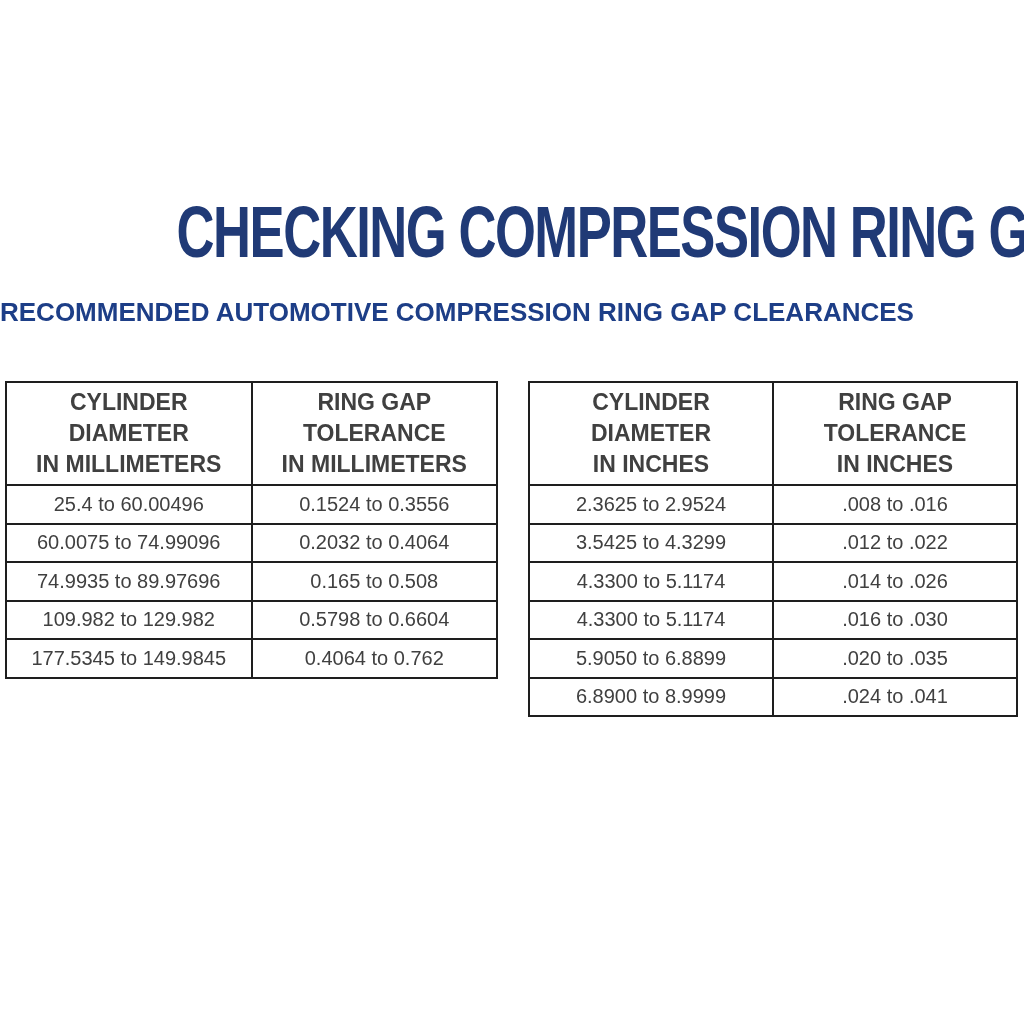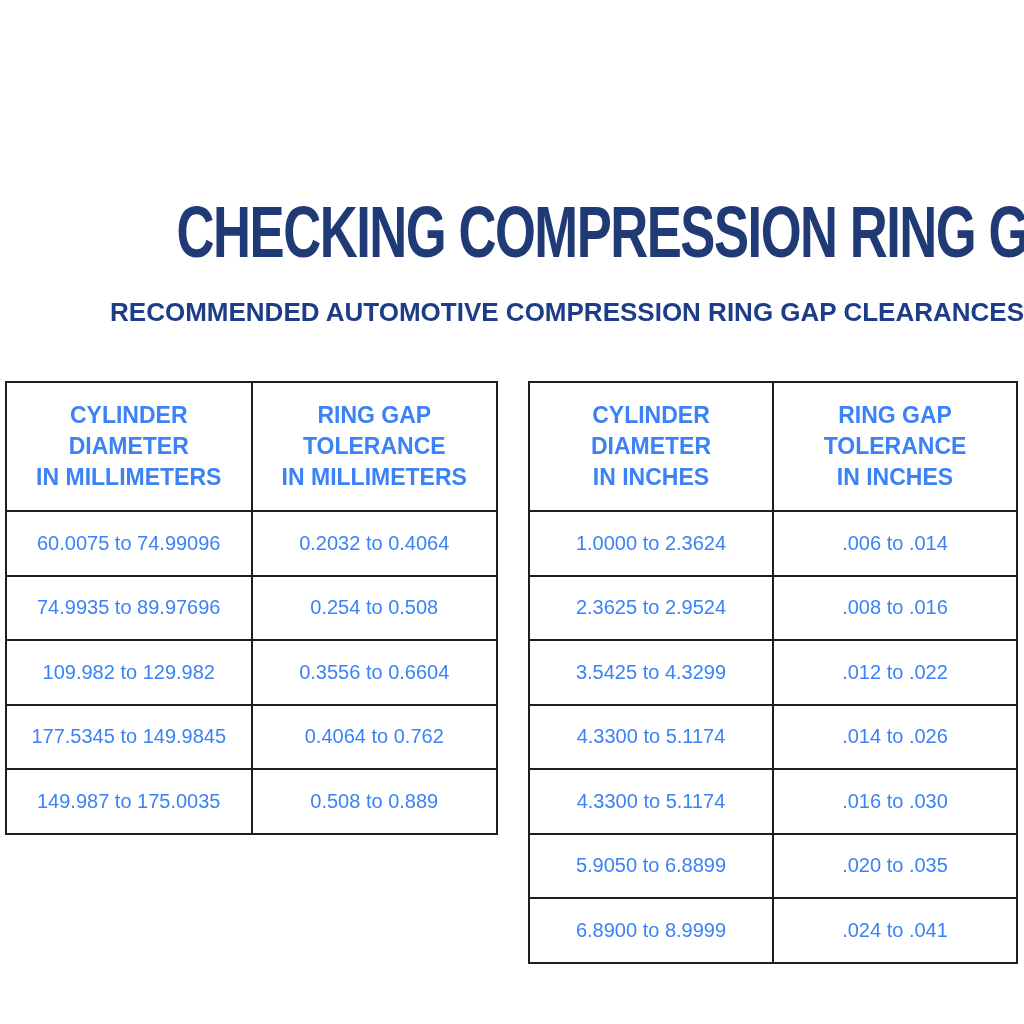--- a/index.html
+++ b/index.html
@@ -33,21 +33,21 @@
     transform-origin: 50% 50%;
     color: #203a76;
   }
 
   
   .subtitle-wrap {
     position: absolute;
     top: 298px;
     left: 0;
     width: 1024px;
-    text-align: right;
+    text-align: left;
   }
   .subtitle {
     display: inline-block;
     margin: 0;
     font-family: "Liberation Sans", sans-serif;
     font-weight: bold;
     font-size: 26px;
     line-height: 1.1;
     letter-spacing: 0px;
     white-space: nowrap;
@@ -68,23 +68,23 @@
     table-layout: fixed;
     background: #ffffff;
   }
   table.gap-table.metric { left: 5px;   width: 493px; }
   table.gap-table.inches { left: 528px; width: 490px; }
 
   .gap-table th, .gap-table td {
     border: 2px solid #1e1e1e;
     text-align: center;
     vertical-align: middle;
-    padding: 14px;
+    padding: 1px;
     width: 50%;
-    color: #3b82f6;
+    color: #404040;
   }
   .gap-table th {
     height: 99px;
     font-weight: bold;
     font-size: 23px;
     line-height: 31px;
   }
   .gap-table td {
     height: 34.5px;
     font-weight: normal;
@@ -117,62 +117,58 @@
           </th>
           <th>
             <span class="hdr-line">RING GAP</span>
             <span class="hdr-line">TOLERANCE</span>
             <span class="hdr-line">IN MILLIMETERS</span>
           </th>
         </tr>
       </thead>
       <tbody>
         <tr>
+          <td>25.4 to 60.00496</td>
+          <td>0.1524 to 0.3556</td>
+        </tr>
+        <tr>
           <td>60.0075 to 74.99096</td>
           <td>0.2032 to 0.4064</td>
         </tr>
         <tr>
           <td>74.9935 to 89.97696</td>
-          <td>0.254 to 0.508</td>
+          <td>0.165 to 0.508</td>
         </tr>
         <tr>
           <td>109.982 to 129.982</td>
-          <td>0.3556 to 0.6604</td>
+          <td>0.5798 to 0.6604</td>
         </tr>
         <tr>
           <td>177.5345 to 149.9845</td>
           <td>0.4064 to 0.762</td>
-        </tr>
-        <tr>
-          <td>149.987 to 175.0035</td>
-          <td>0.508 to 0.889</td>
         </tr>
       </tbody>
     </table>
 
     <table class="gap-table inches">
       <thead>
         <tr>
           <th>
             <span class="hdr-line">CYLINDER</span>
             <span class="hdr-line">DIAMETER</span>
             <span class="hdr-line">IN INCHES</span>
           </th>
           <th>
             <span class="hdr-line">RING GAP</span>
             <span class="hdr-line">TOLERANCE</span>
             <span class="hdr-line">IN INCHES</span>
           </th>
         </tr>
       </thead>
       <tbody>
-        <tr>
-          <td>1.0000 to 2.3624</td>
-          <td>.006 to .014</td>
-        </tr>
         <tr>
           <td>2.3625 to 2.9524</td>
           <td>.008 to .016</td>
         </tr>
         <tr>
           <td>3.5425 to 4.3299</td>
           <td>.012 to .022</td>
         </tr>
         <tr>
           <td>4.3300 to 5.1174</td>

